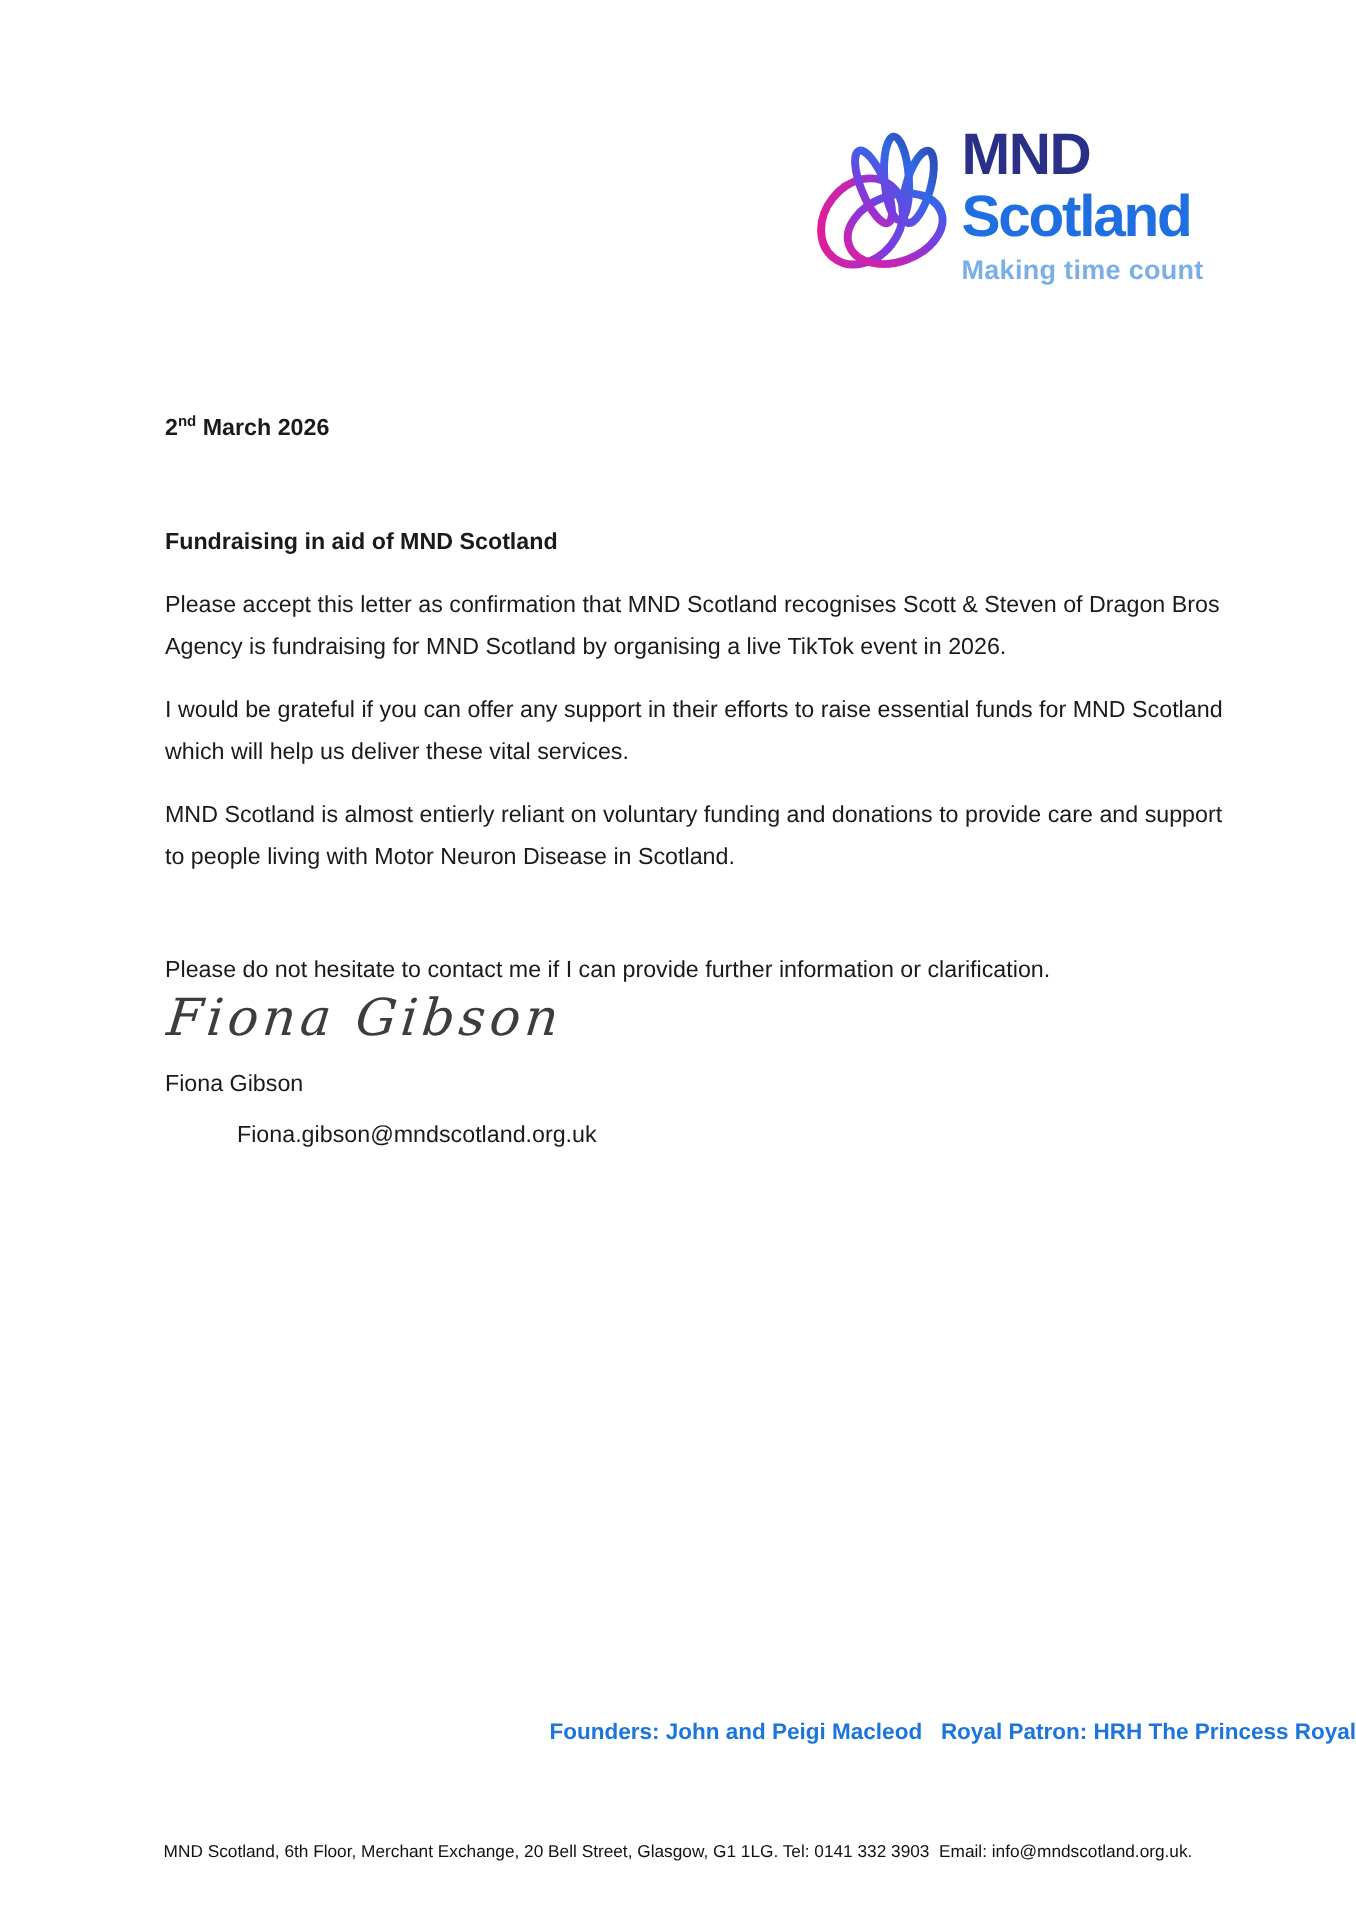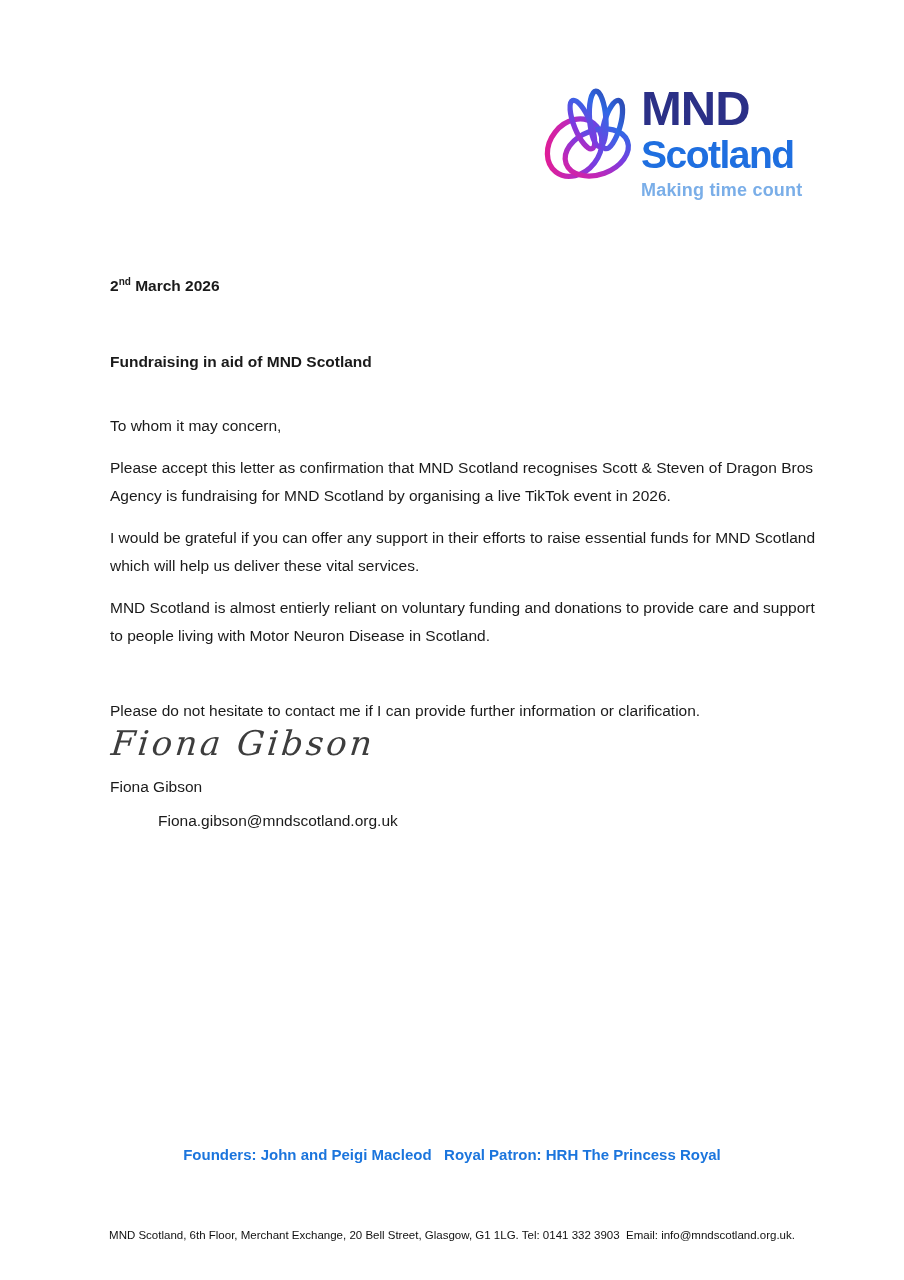--- a/index.html
+++ b/index.html
@@ -22,21 +22,21 @@
     align-items: flex-start;
   }
   .logo-hand {
     width: 96px;
     height: 106px;
     flex: 0 0 auto;
     margin-top: 2px;
   }
   .logo-text { margin-left: 2px; }
   .logo-mnd {
-    font-size: 49px;
+    font-size: 39px;
     font-weight: bold;
     letter-spacing: -1px;
     line-height: 1.0;
     color: #2b3087;
   }
   .logo-scotland {
     font-size: 39px;
     font-weight: bold;
     letter-spacing: -1.5px;
     line-height: 1.0;
@@ -86,20 +86,21 @@
     top: 1146px;
     left: 0;
     width: 100%;
     text-align: center;
   }
   .founders {
     font-size: 15px;
     font-weight: bold;
     color: #1b75dd;
     white-space: pre-wrap;
+    text-align: right;
   }
   .smallprint {
     margin-top: 22px;
     font-size: 11.5px;
     line-height: 20px;
     color: #111111;
     white-space: pre-wrap;
   }
 </style>
 </head>
@@ -131,21 +132,20 @@
       <div class="logo-scotland">Scotland</div>
       <div class="logo-tagline">Making time count</div>
     </div>
   </header>
 
   <main class="content">
     <p class="date"><span>2</span><sup>nd</sup><span> March 2026</span></p>
 
     <p class="subject">Fundraising in aid of MND Scotland</p>
 
-    <p class="salutation">To whom it may concern,</p>
 
     <p class="para">Please accept this letter as confirmation that MND Scotland recognises Scott &amp; Steven of Dragon Bros Agency is fundraising for MND Scotland by organising a live TikTok event in 2026.</p>
     <p class="para">I would be grateful if you can offer any support in their efforts to raise essential funds for MND Scotland which will help us deliver these vital services.</p>
     <p class="para">MND Scotland is almost entierly reliant on voluntary funding and donations to provide care and support to people living with Motor Neuron Disease in Scotland.</p>
 
     <p class="closing-note">Please do not hesitate to contact me if I can provide further information or clarification.</p>
 
 
     <div class="signature">Fiona Gibson</div>
 

